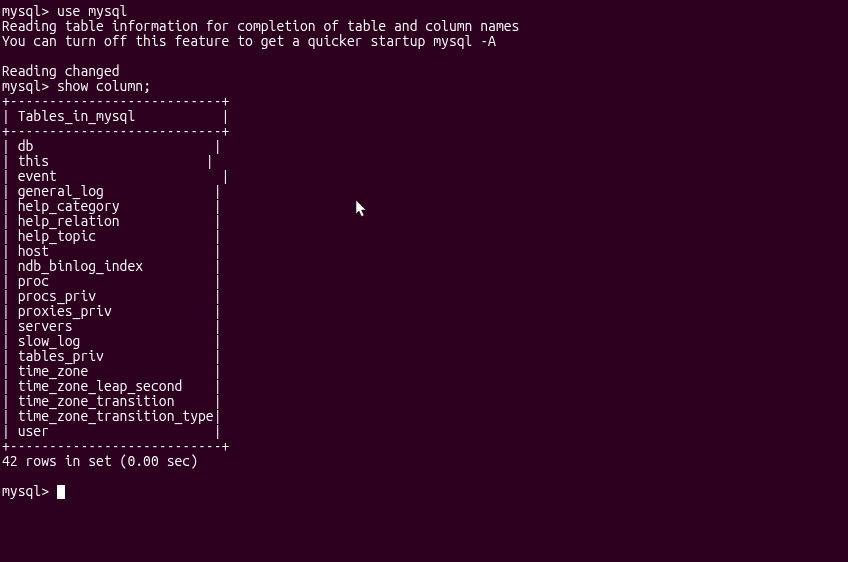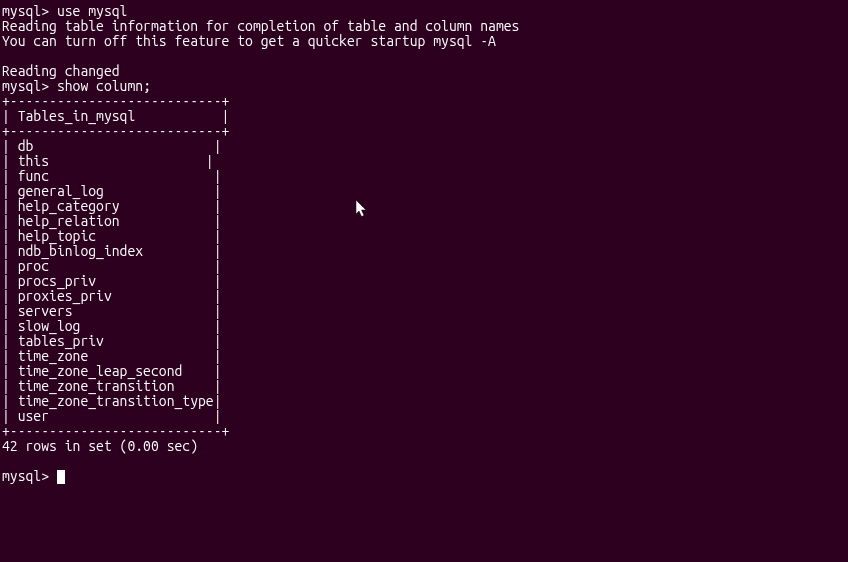--- a/index.html
+++ b/index.html
@@ -50,25 +50,26 @@
   <div class="line">You can turn off this feature to get a quicker startup mysql -A</div>
   <div class="line"> </div>
   <div class="line">Reading changed</div>
   <div class="line"><span>mysql&gt; </span><span>show column;</span></div>
   <div class="line">+---------------------------+</div>
   <div class="line"><span>| </span><span>Tables_in_mysql</span><span>           |</span></div>
   <div class="line">+---------------------------+</div>
   <div id="table-rows">
       <div class="line">| db                       |</div>
       <div class="line">| this                    |</div>
-      <div class="line">| func                     |</div>
+      <div class="line">| event                     |</div>
       <div class="line">| general_log              |</div>
       <div class="line">| help_category            |</div>
       <div class="line">| help_relation            |</div>
       <div class="line">| help_topic               |</div>
+      <div class="line">| host                     |</div>
       <div class="line">| ndb_binlog_index         |</div>
       <div class="line">| proc                     |</div>
       <div class="line">| procs_priv               |</div>
       <div class="line">| proxies_priv             |</div>
       <div class="line">| servers                  |</div>
       <div class="line">| slow_log                 |</div>
       <div class="line">| tables_priv              |</div>
       <div class="line">| time_zone                |</div>
       <div class="line">| time_zone_leap_second    |</div>
       <div class="line">| time_zone_transition     |</div>

